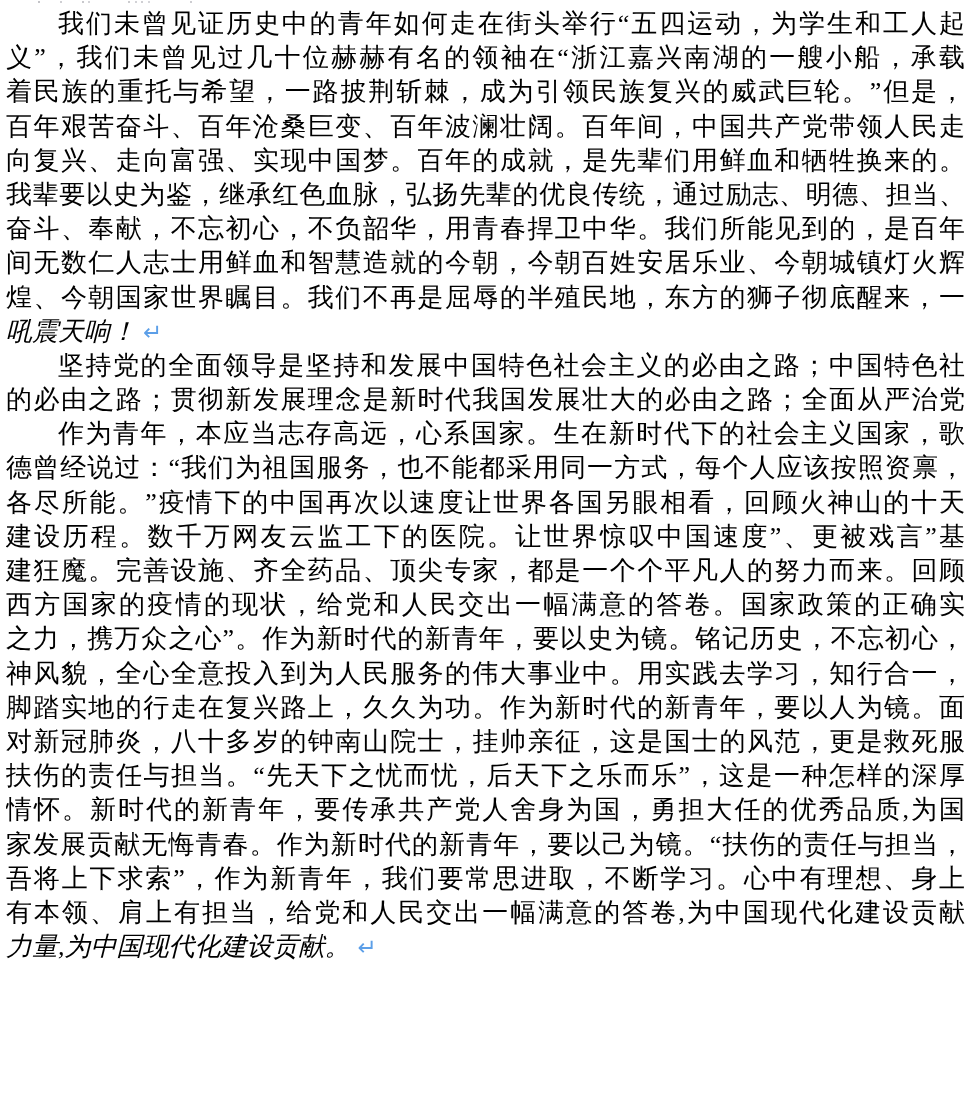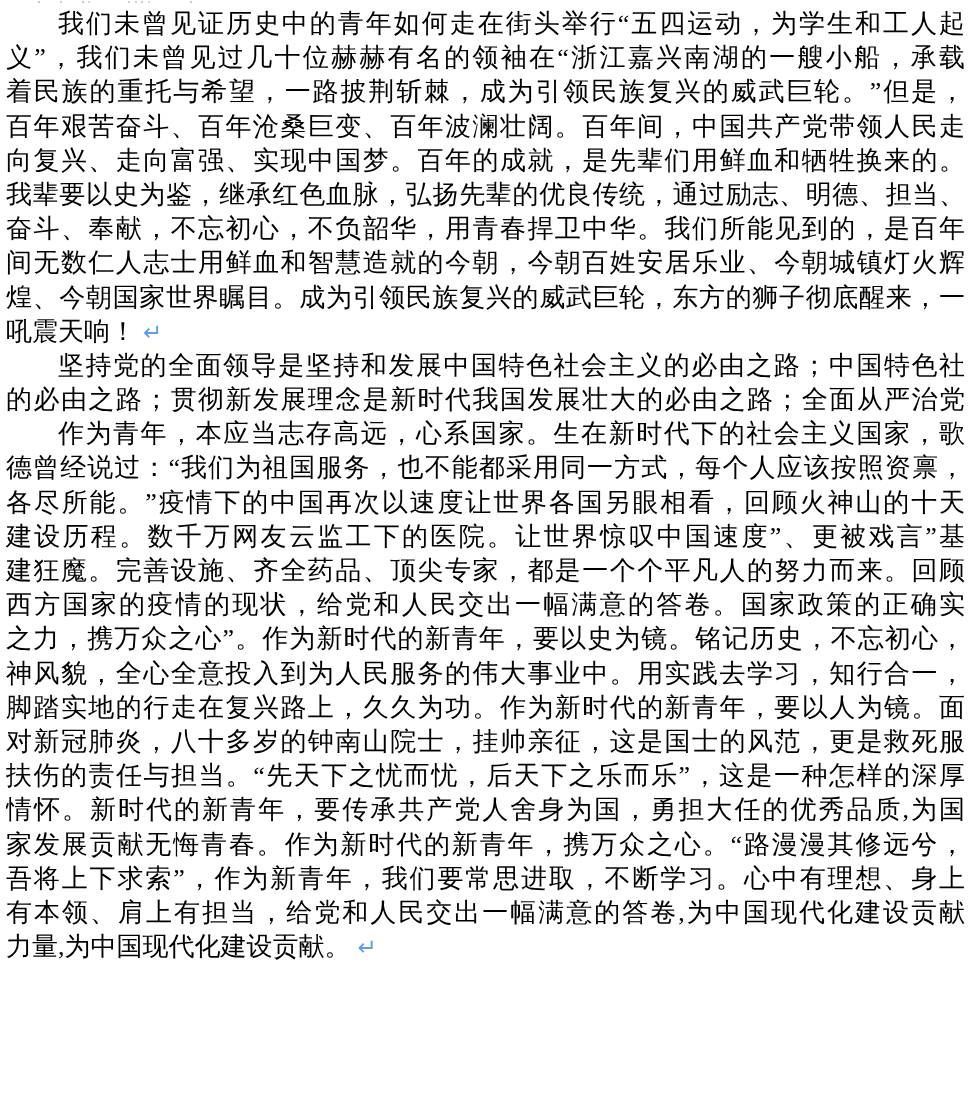--- a/index.html
+++ b/index.html
@@ -37,21 +37,21 @@
     font-size: 26px;
     line-height: 34.2px;
     height: 34.2px;
     color: #000000;
     text-align: justify;
     text-align-last: justify;
     text-justify: inter-character;
     overflow: hidden;
   }
   .line.first { text-indent: 52px; }
-  .line.last  { text-align-last: left; }
+  .line.last  { text-align-last: left; font-style: italic; }
   .pmark {
     font-family: "DejaVu Sans", "Liberation Sans", sans-serif;
     font-size: 23px;
     margin-left: 7px;
     vertical-align: baseline;
   }
 </style>
 </head>
 <body>
 
@@ -60,39 +60,39 @@
   <div class="doc-text">
       <div class="paragraph">
         <div class="line first"><span>我们未曾见证历史中的青年如何走在街头举行“五四运动，为学生和工人起</span></div>
         <div class="line"><span>义”，我们未曾见过几十位赫赫有名的领袖在“浙江嘉兴南湖的一艘小船，承载</span></div>
         <div class="line"><span>着民族的重托与希望，一路披荆斩棘，成为引领民族复兴的威武巨轮。”但是，</span></div>
         <div class="line"><span>百年艰苦奋斗、百年沧桑巨变、百年波澜壮阔。百年间，中国共产党带领人民走</span></div>
         <div class="line"><span>向复兴、走向富强、实现中国梦。百年的成就，是先辈们用鲜血和牺牲换来的。</span></div>
         <div class="line"><span>我辈要以史为鉴，继承红色血脉，弘扬先辈的优良传统，通过励志、明德、担当、</span></div>
         <div class="line"><span>奋斗、奉献，不忘初心，不负韶华，用青春捍卫中华。我们所能见到的，是百年</span></div>
         <div class="line"><span>间无数仁人志士用鲜血和智慧造就的今朝，今朝百姓安居乐业、今朝城镇灯火辉</span></div>
-        <div class="line"><span>煌、今朝国家世界瞩目。成为引领民族复兴的威武巨轮，东方的狮子彻底醒来，一</span></div>
+        <div class="line"><span>煌、今朝国家世界瞩目。我们不再是屈辱的半殖民地，东方的狮子彻底醒来，一</span></div>
         <div class="line last"><span>吼震天响！</span><span class="pmark" style="color: rgb(92, 159, 232);">↵</span></div>
       </div>
       <div class="paragraph">
         <div class="line first"><span>坚持党的全面领导是坚持和发展中国特色社会主义的必由之路；中国特色社</span></div>
         <div class="line"><span>的必由之路；贯彻新发展理念是新时代我国发展壮大的必由之路；全面从严治党</span></div>
       </div>
       <div class="paragraph">
         <div class="line first"><span>作为青年，本应当志存高远，心系国家。生在新时代下的社会主义国家，歌</span></div>
         <div class="line"><span>德曾经说过：“我们为祖国服务，也不能都采用同一方式，每个人应该按照资禀，</span></div>
         <div class="line"><span>各尽所能。”疫情下的中国再次以速度让世界各国另眼相看，回顾火神山的十天</span></div>
         <div class="line"><span>建设历程。数千万网友云监工下的医院。让世界惊叹中国速度”、更被戏言”基</span></div>
         <div class="line"><span>建狂魔。完善设施、齐全药品、顶尖专家，都是一个个平凡人的努力而来。回顾</span></div>
         <div class="line"><span>西方国家的疫情的现状，给党和人民交出一幅满意的答卷。国家政策的正确实</span></div>
         <div class="line"><span>之力，携万众之心”。作为新时代的新青年，要以史为镜。铭记历史，不忘初心，</span></div>
         <div class="line"><span>神风貌，全心全意投入到为人民服务的伟大事业中。用实践去学习，知行合一，</span></div>
         <div class="line"><span>脚踏实地的行走在复兴路上，久久为功。作为新时代的新青年，要以人为镜。面</span></div>
         <div class="line"><span>对新冠肺炎，八十多岁的钟南山院士，挂帅亲征，这是国士的风范，更是救死服</span></div>
         <div class="line"><span>扶伤的责任与担当。“先天下之忧而忧，后天下之乐而乐”，这是一种怎样的深厚</span></div>
         <div class="line"><span>情怀。新时代的新青年，要传承共产党人舍身为国，勇担大任的优秀品质,为国</span></div>
-        <div class="line"><span>家发展贡献无悔青春。作为新时代的新青年，携万众之心。“路漫漫其修远兮，</span></div>
+        <div class="line"><span>家发展贡献无悔青春。作为新时代的新青年，要以己为镜。“扶伤的责任与担当，</span></div>
         <div class="line"><span>吾将上下求索”，作为新青年，我们要常思进取，不断学习。心中有理想、身上</span></div>
         <div class="line"><span>有本领、肩上有担当，给党和人民交出一幅满意的答卷,为中国现代化建设贡献</span></div>
         <div class="line last"><span>力量,为中国现代化建设贡献。</span><span class="pmark" style="color: rgb(92, 159, 232);">↵</span></div>
       </div>
     </div>
 </div>
 
 </body></html>

